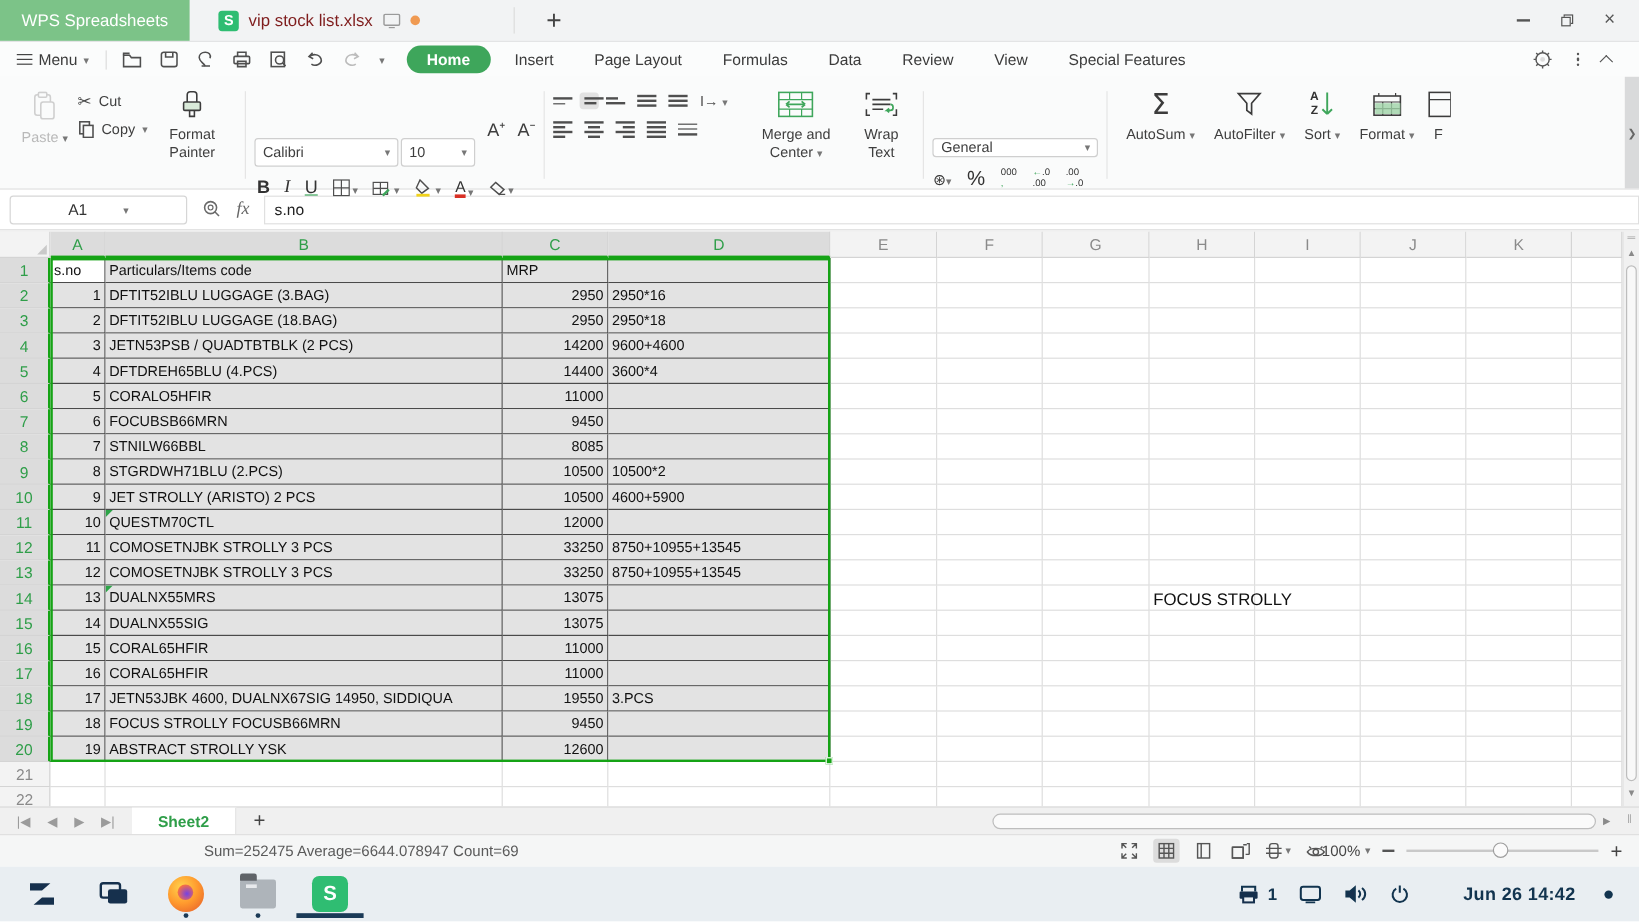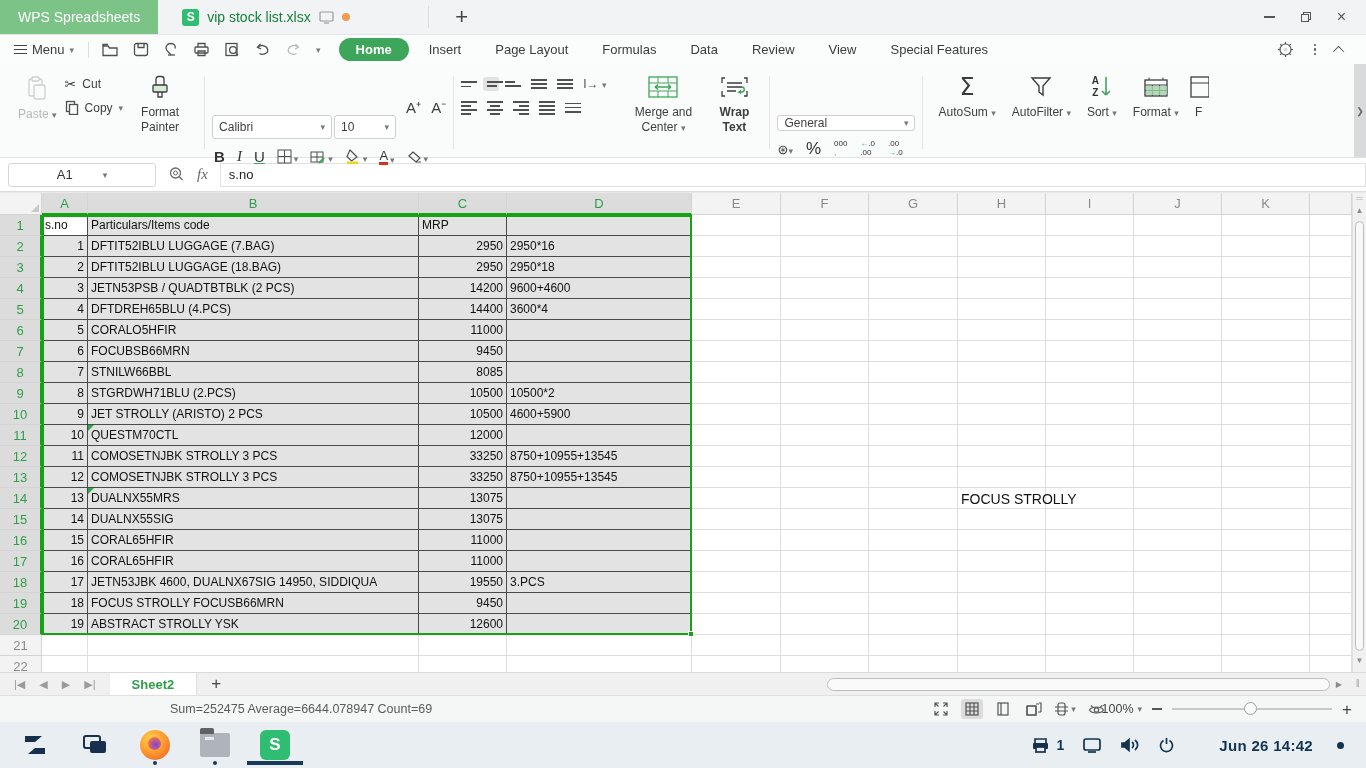--- a/index.html
+++ b/index.html
@@ -4,21 +4,21 @@
 <style>
   * { margin:0; padding:0; box-sizing:border-box; }
   html,body { width:1366px; height:768px; overflow:hidden; font-family:"Liberation Sans",sans-serif; background:#fff; }
   .app { position:relative; width:1366px; height:768px;border-radius:29px; }
 
   
   .titlebar { height:35px; background:#f2f3f4; display:flex; align-items:stretch; border-bottom:1px solid #e3e4e5; }
   .app-btn { background:#7cc388; color:#fff; font-size:14px; display:flex; align-items:center; padding:0 18px; margin-right:10px; }
   .doc-tab { display:flex; align-items:center; gap:8px; padding:0 14px; min-width:250px; }
   .s-logo { width:17px; height:17px; background:#2fbd72; color:#fff; border-radius:3px; font-size:12px; font-weight:bold; display:flex; align-items:center; justify-content:center; }
-  .doc-title { color:#15803d; font-size:14px; }
+  .doc-title { color:#7f1d1d; font-size:14px; }
   .mon-ico svg { display:block; }
   .dot-unsaved { width:8px; height:8px; border-radius:50%; background:#f09a52; }
   .tab-divider { width:1px; background:#ddd; margin:6px 10px; }
   .new-tab { font-size:22px; color:#444; display:flex; align-items:center; padding:0 16px; }
   .win-controls { margin-left:auto; display:flex; align-items:center; gap:26px; padding-right:20px; color:#555; }
   .win-min { width:11px; height:1.5px; background:#555; }
   .win-restore { position:relative; width:10px; height:10px; }
   .win-restore i { position:absolute; width:8px; height:8px; border:1.2px solid #555; display:block; }
   .win-restore i:first-child { right:0; top:0; }
   .win-restore i:last-child { left:0; bottom:0; background:#f2f3f4; }
@@ -416,21 +416,21 @@
     <div class="big-btn" style="margin-left:14px;max-width:86px;">
       <span class="bb-ico">
           <svg width="32" height="24" viewBox="0 0 32 24">
             <rect x="2" y="2" width="28" height="20" stroke="#3ea65b" fill="none" stroke-width="1.3"></rect>
             <path d="M2 8 h28 M2 16 h28 M11 2 v6 M21 2 v6 M11 16 v6 M21 16 v6" stroke="#3ea65b" stroke-width="1"></path>
             <path d="M8 12 h16 M8 12 l3-2.5 M8 12 l3 2.5 M24 12 l-3-2.5 M24 12 l-3 2.5" stroke="#3ea65b" stroke-width="1.5" fill="none"></path>
           </svg>
         </span>
       <span><span>Merge and Center</span> <span class="caret">▾</span></span>
     </div>
-    <div class="big-btn" style="max-width:56px;font-weight:bold;">
+    <div class="big-btn" style="max-width:56px;">
       <span class="bb-ico">
           <svg width="30" height="24" viewBox="0 0 30 24">
             <path d="M6 3 h-3 v5 M25 3 h3 v5 M3 16 v5 h3 M28 16 v5 h-3" stroke="#3c3c3c" fill="none" stroke-width="1.3"></path>
             <path d="M8 8 h15 M8 12 h15 M8 16 h9" stroke="#3c3c3c" stroke-width="1.3"></path>
             <path d="M23 12 c3 0 3 5 0 5 h-3 l2-1.6 M20 17 l2 1.6" stroke="#3ea65b" fill="none" stroke-width="1.4"></path>
           </svg>
         </span>
       <span>Wrap Text</span>
     </div>
     <div class="rb-divider"></div>
@@ -547,21 +547,21 @@
           <div class="cell" style="width: 89px;"></div>
           <div class="cell" style="width: 88px;"></div>
           <div class="cell" style="width: 88px;"></div>
           <div class="cell" style="width: 88px;"></div>
           <div class="cell" style="width: 88px;"></div>
           <div class="cell" style="width: 42px;"></div>
         </div>
         <div class="grow">
           <div class="row-h sel">2</div>
           <div class="cell in-sel al-r" style="width: 46px;">1</div>
-          <div class="cell in-sel al-l" style="width: 331px;">DFTIT52IBLU LUGGAGE (7.BAG)</div>
+          <div class="cell in-sel al-l" style="width: 331px;">DFTIT52IBLU LUGGAGE (3.BAG)</div>
           <div class="cell in-sel al-r" style="width: 88px;">2950</div>
           <div class="cell in-sel al-l" style="width: 185px;">2950*16</div>
           <div class="cell" style="width: 89px;"></div>
           <div class="cell" style="width: 88px;"></div>
           <div class="cell" style="width: 89px;"></div>
           <div class="cell" style="width: 88px;"></div>
           <div class="cell" style="width: 88px;"></div>
           <div class="cell" style="width: 88px;"></div>
           <div class="cell" style="width: 88px;"></div>
           <div class="cell" style="width: 42px;"></div>

